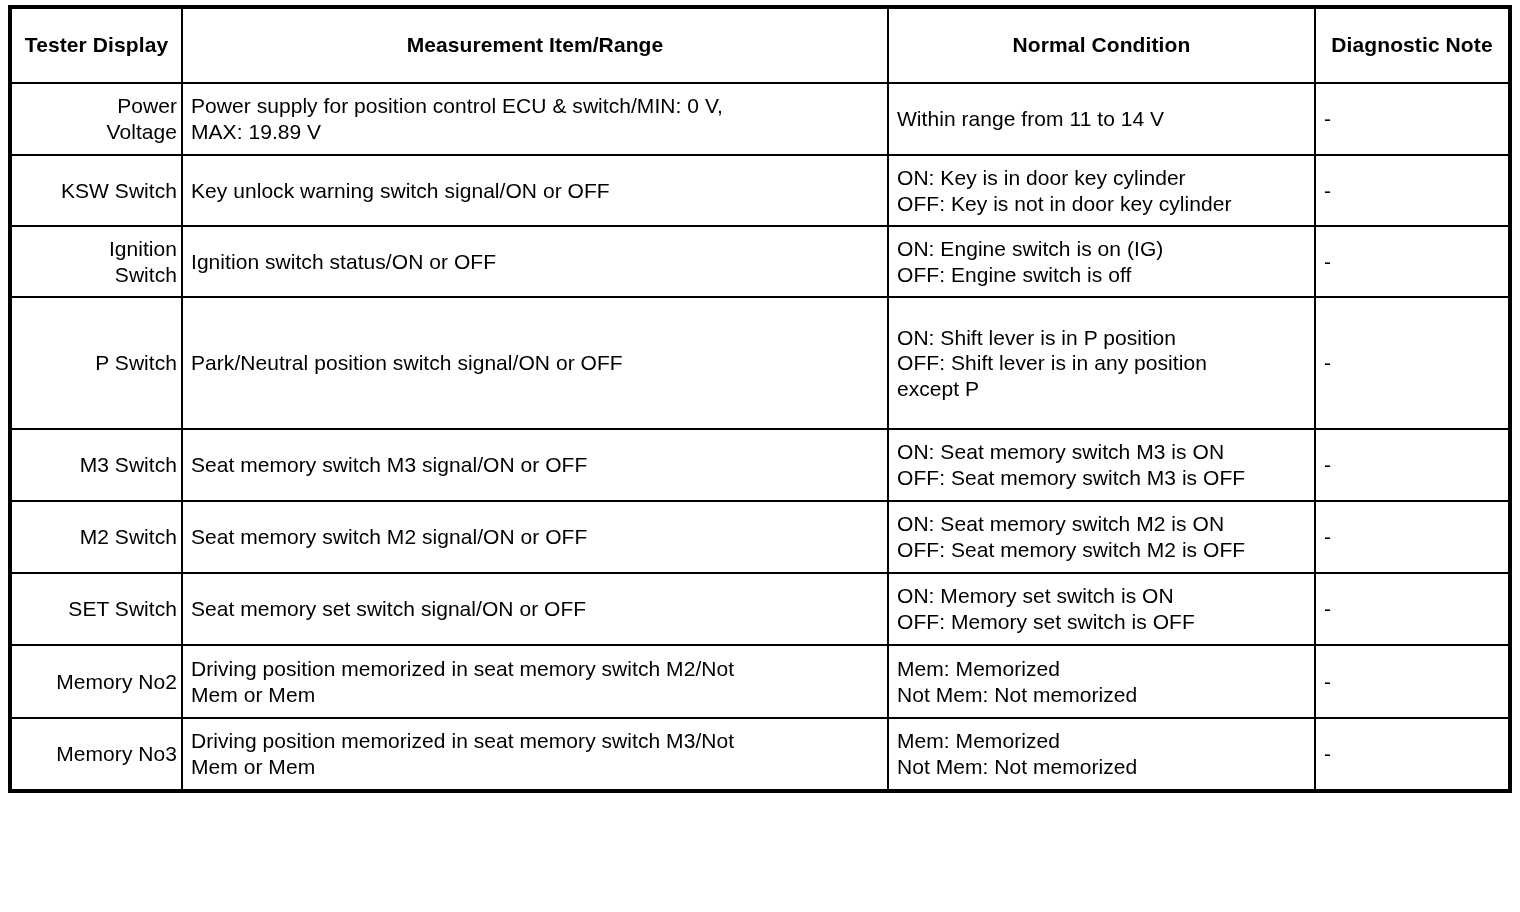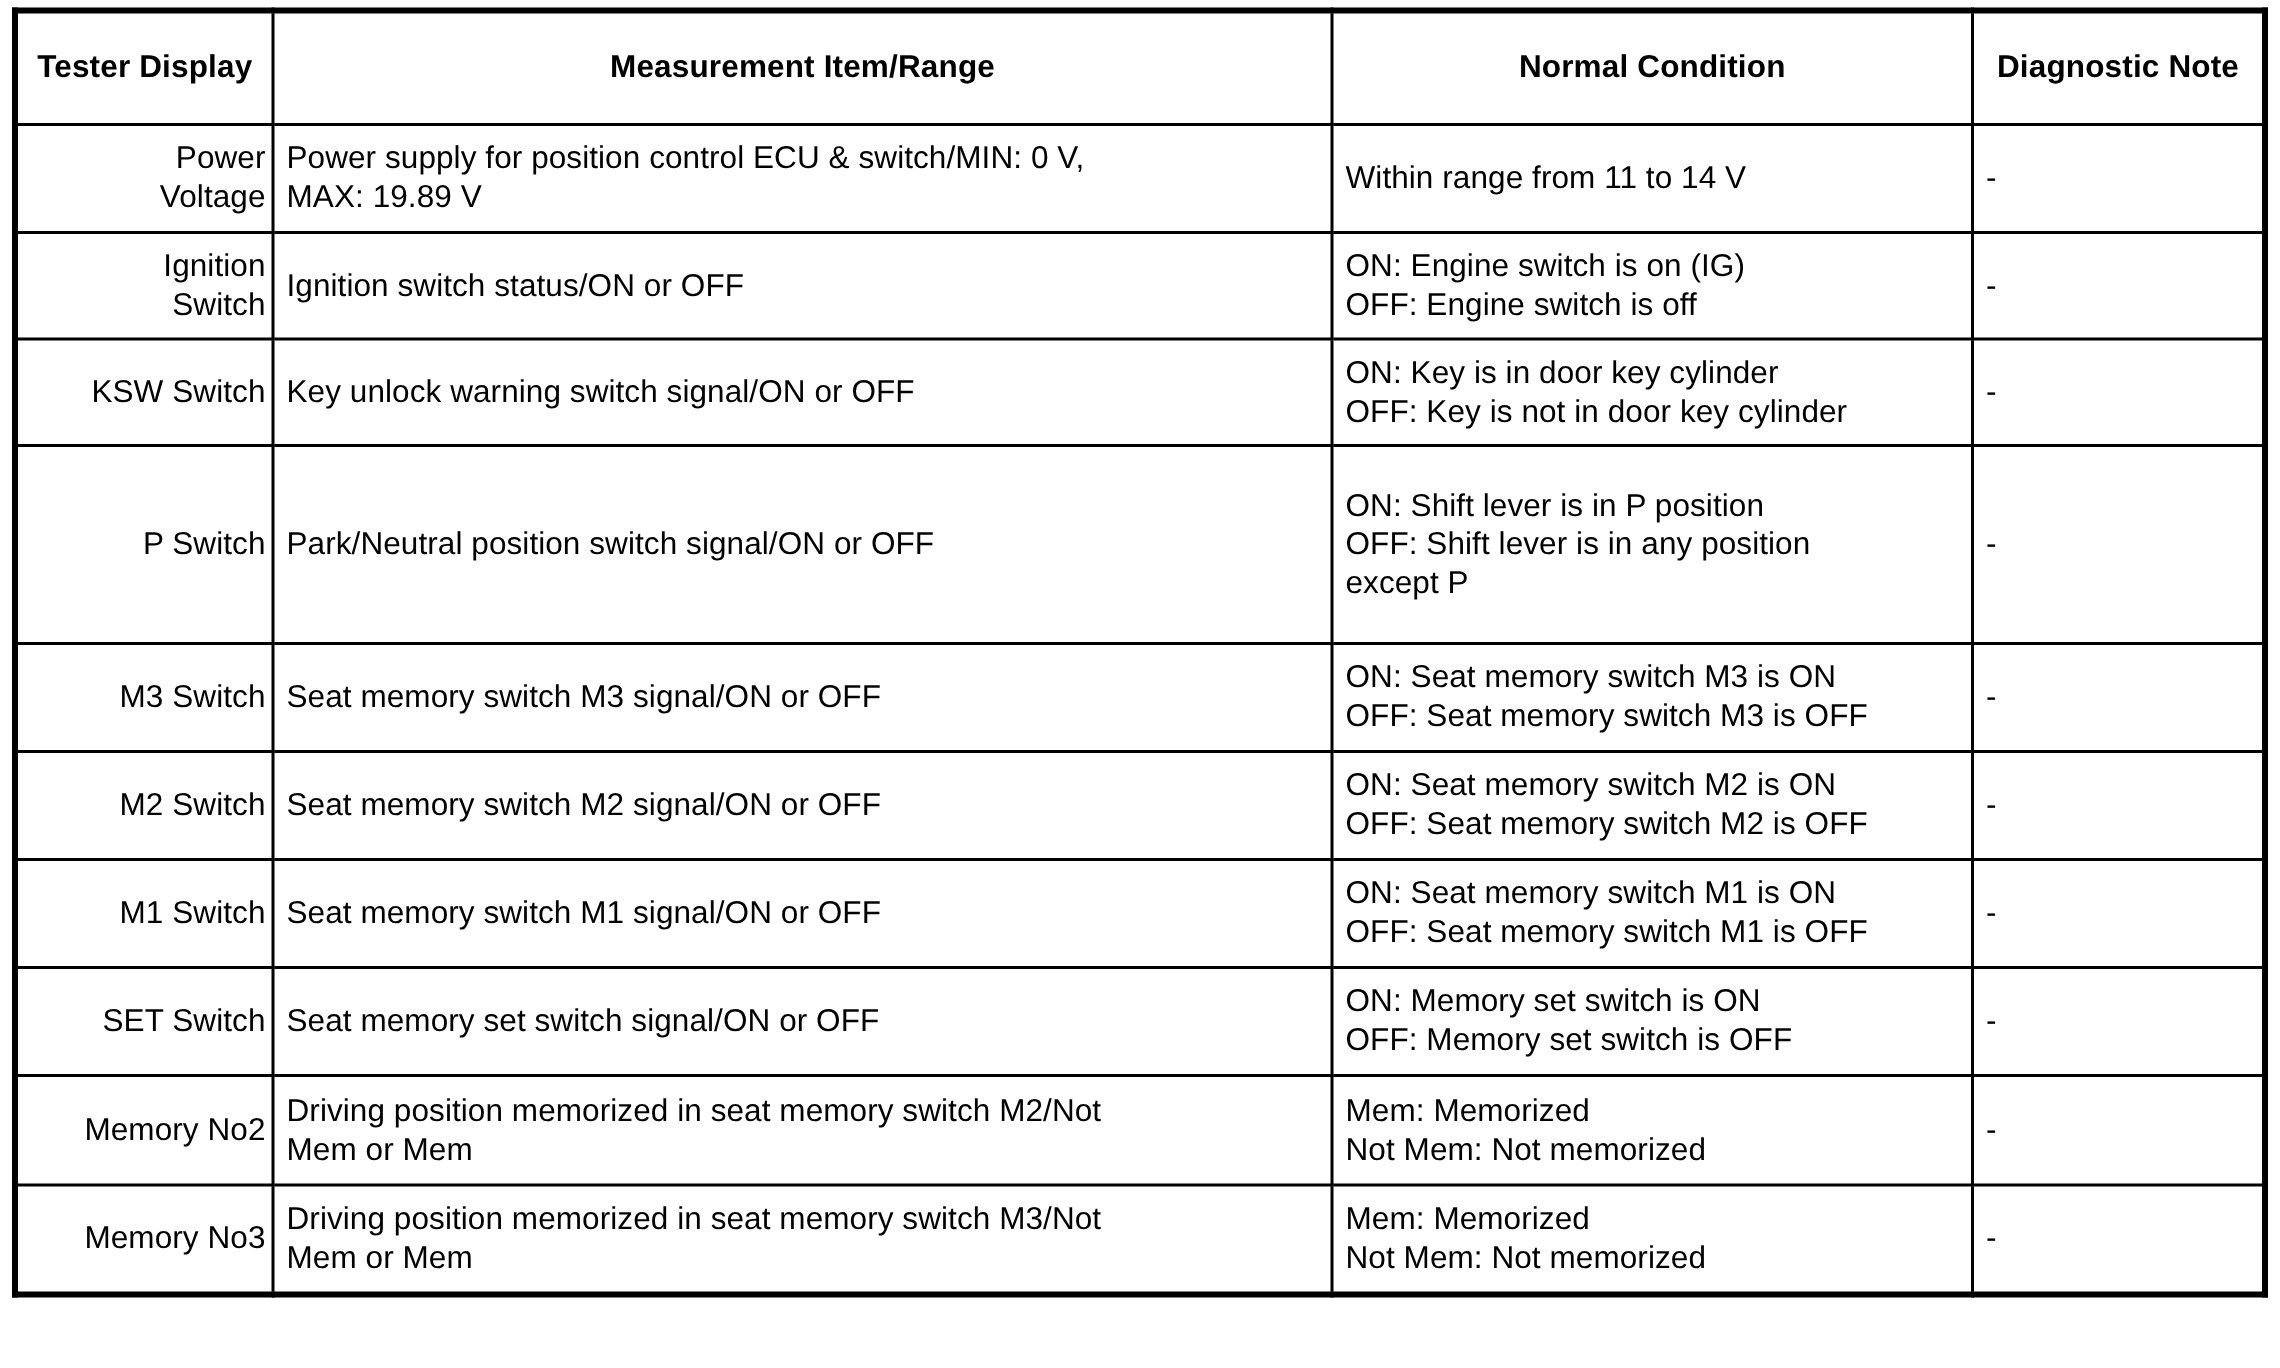--- a/index.html
+++ b/index.html
@@ -119,32 +119,32 @@
     <tbody id="table-body">
         <tr class="r-h0">
           <td class="tester">Power
 Voltage</td>
           <td class="measure">Power supply for position control ECU &amp; switch/MIN: 0 V,
 MAX: 19.89 V</td>
           <td class="normal">Within range from 11 to 14 V</td>
           <td class="note">-</td>
         </tr>
         <tr class="r-h1">
+          <td class="tester">KSW Switch</td>
+          <td class="measure">Key unlock warning switch signal/ON or OFF</td>
+          <td class="normal">ON: Key is in door key cylinder
+OFF: Key is not in door key cylinder</td>
+          <td class="note">-</td>
+        </tr>
+        <tr class="r-h1">
           <td class="tester">Ignition
 Switch</td>
           <td class="measure">Ignition switch status/ON or OFF</td>
           <td class="normal">ON: Engine switch is on (IG)
 OFF: Engine switch is off</td>
-          <td class="note">-</td>
-        </tr>
-        <tr class="r-h1">
-          <td class="tester">KSW Switch</td>
-          <td class="measure">Key unlock warning switch signal/ON or OFF</td>
-          <td class="normal">ON: Key is in door key cylinder
-OFF: Key is not in door key cylinder</td>
           <td class="note">-</td>
         </tr>
         <tr class="r-h2">
           <td class="tester">P Switch</td>
           <td class="measure">Park/Neutral position switch signal/ON or OFF</td>
           <td class="normal">ON: Shift lever is in P position
 OFF: Shift lever is in any position
 except P</td>
           <td class="note">-</td>
         </tr>
@@ -153,27 +153,20 @@
           <td class="measure">Seat memory switch M3 signal/ON or OFF</td>
           <td class="normal">ON: Seat memory switch M3 is ON
 OFF: Seat memory switch M3 is OFF</td>
           <td class="note">-</td>
         </tr>
         <tr class="r-h3">
           <td class="tester">M2 Switch</td>
           <td class="measure">Seat memory switch M2 signal/ON or OFF</td>
           <td class="normal">ON: Seat memory switch M2 is ON
 OFF: Seat memory switch M2 is OFF</td>
-          <td class="note">-</td>
-        </tr>
-        <tr class="r-h3">
-          <td class="tester">M1 Switch</td>
-          <td class="measure">Seat memory switch M1 signal/ON or OFF</td>
-          <td class="normal">ON: Seat memory switch M1 is ON
-OFF: Seat memory switch M1 is OFF</td>
           <td class="note">-</td>
         </tr>
         <tr class="r-h3">
           <td class="tester">SET Switch</td>
           <td class="measure">Seat memory set switch signal/ON or OFF</td>
           <td class="normal">ON: Memory set switch is ON
 OFF: Memory set switch is OFF</td>
           <td class="note">-</td>
         </tr>
         <tr class="r-h4">

